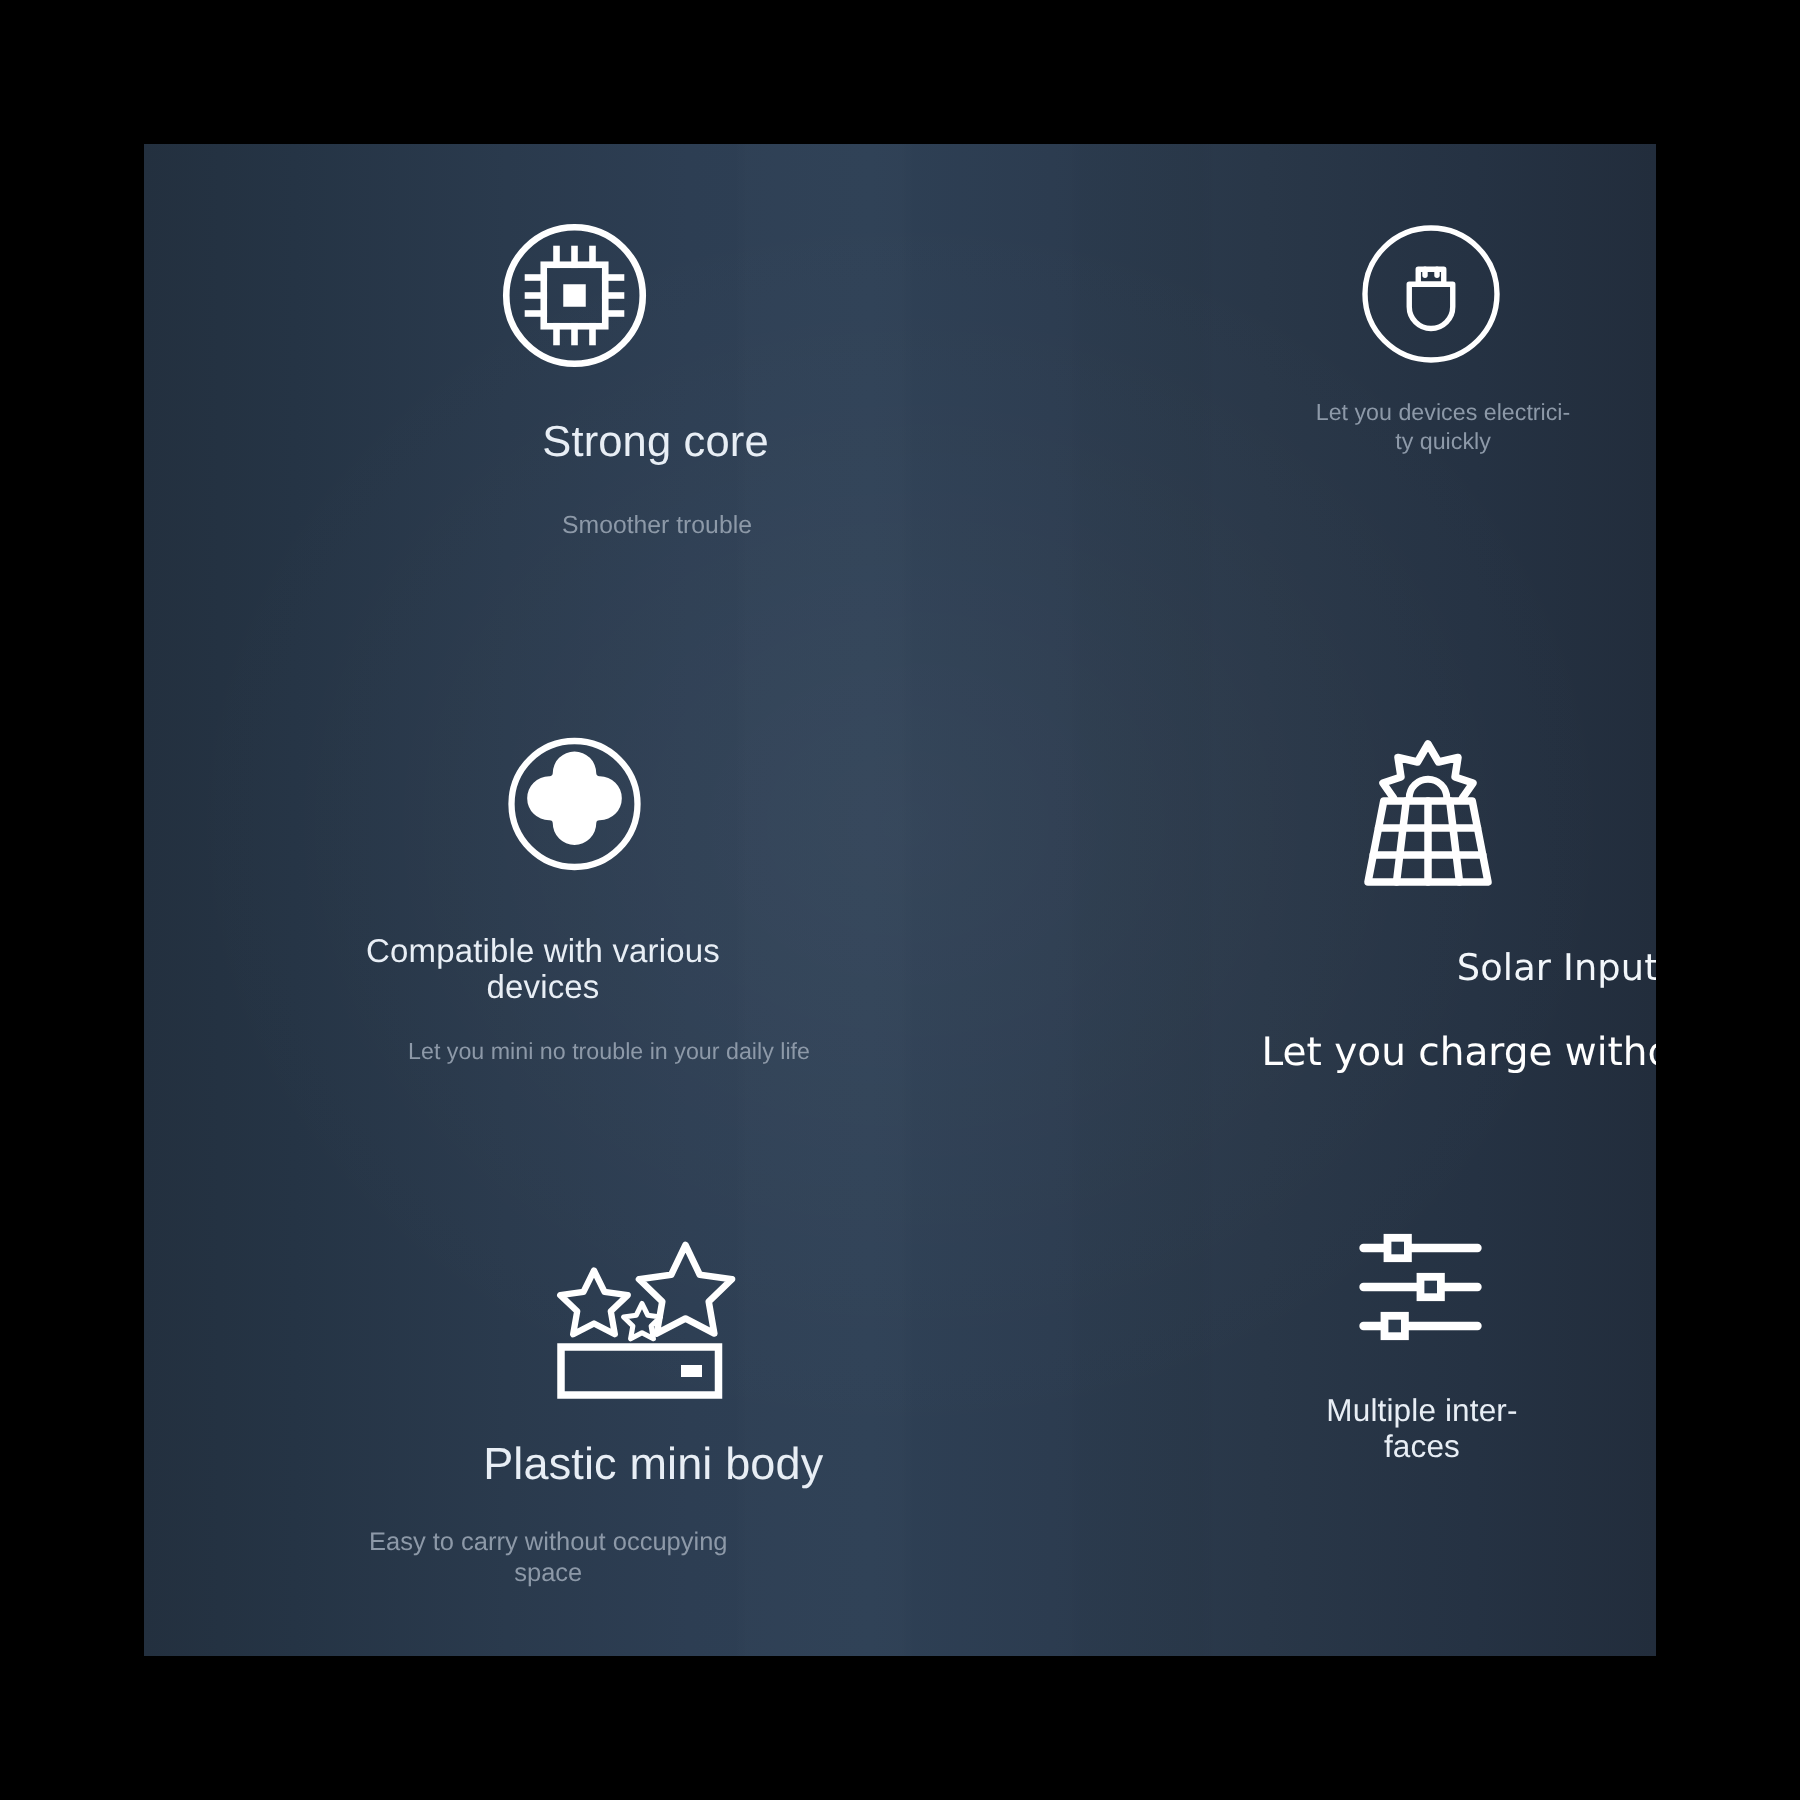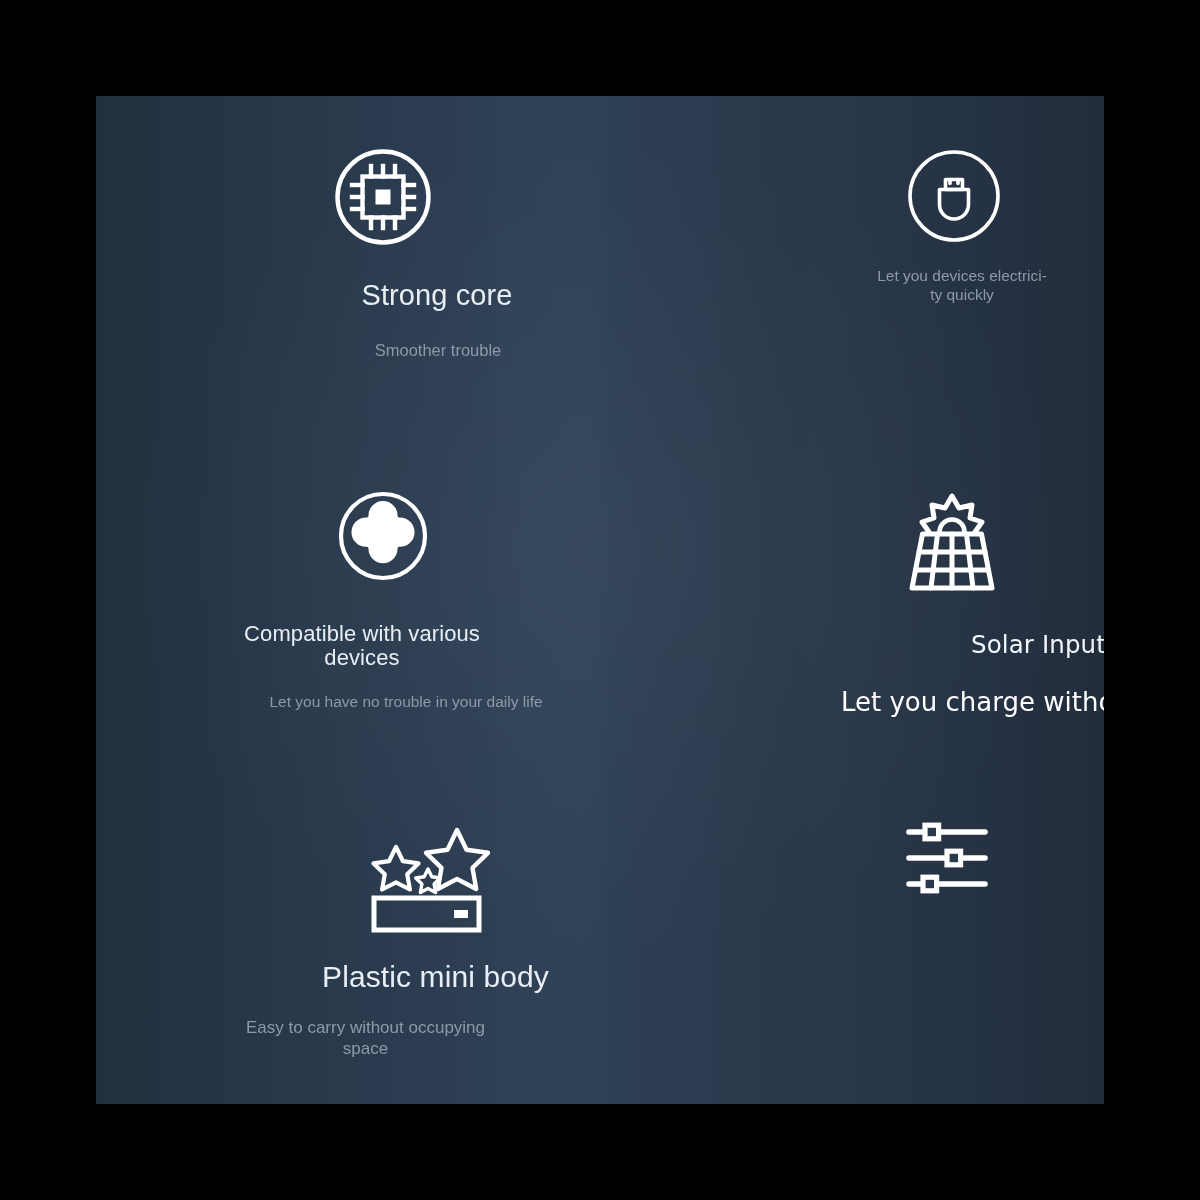--- a/index.html
+++ b/index.html
@@ -206,21 +206,21 @@
               a2 2 0 0 0 -2.4 2
               A14.5 14.5 0 1 1 33.5 60.8
               a2 2 0 0 0 -2.4 -2
               A14.5 14.5 0 1 1 31.1 29.5
               a2 2 0 0 0 2.4 -2
               A14.5 14.5 0 0 1 48 13 z"></path>
           </svg>
         </span>
         <p class="title">Compatible with various
 devices</p>
-        <p class="subtitle">Let you have no trouble in your daily life</p>
+        <p class="subtitle">Let you mini no trouble in your daily life</p>
       </div>
 
       <div class="cell" id="cell-solar">
         <span class="icon-wrap">
           <svg width="112" height="122" viewBox="0 0 112 122" fill="none" stroke="#ffffff" stroke-width="5" stroke-linecap="round" stroke-linejoin="round">
 
             <path d="M33 56 L26 46 L38 42 L36 29 L49 32 L56 20 L63 32 L76 29 L74 42 L86 46 L79 56"></path>
 
             <path d="M43.5 56 a12.5 12.5 0 0 1 25 0" stroke-width="4.6"></path>
 
@@ -264,17 +264,19 @@
             <line x1="3" y1="8" x2="79" y2="8"></line>
             <rect x="19" y="1.2" width="13.6" height="13.6" fill="#2a3a4d" stroke-width="5.2"></rect>
 
             <line x1="3" y1="34" x2="79" y2="34"></line>
             <rect x="41" y="27.2" width="13.6" height="13.6" fill="#2a3a4d" stroke-width="5.2"></rect>
 
             <line x1="3" y1="60" x2="79" y2="60"></line>
             <rect x="17" y="53.2" width="13.6" height="13.6" fill="#2a3a4d" stroke-width="5.2"></rect>
           </svg>
         </span>
+        <p class="title">Multiple inter-
+faces</p>
       </div>
 
     </div>
   </div>
 </div>
 
 </body></html>

